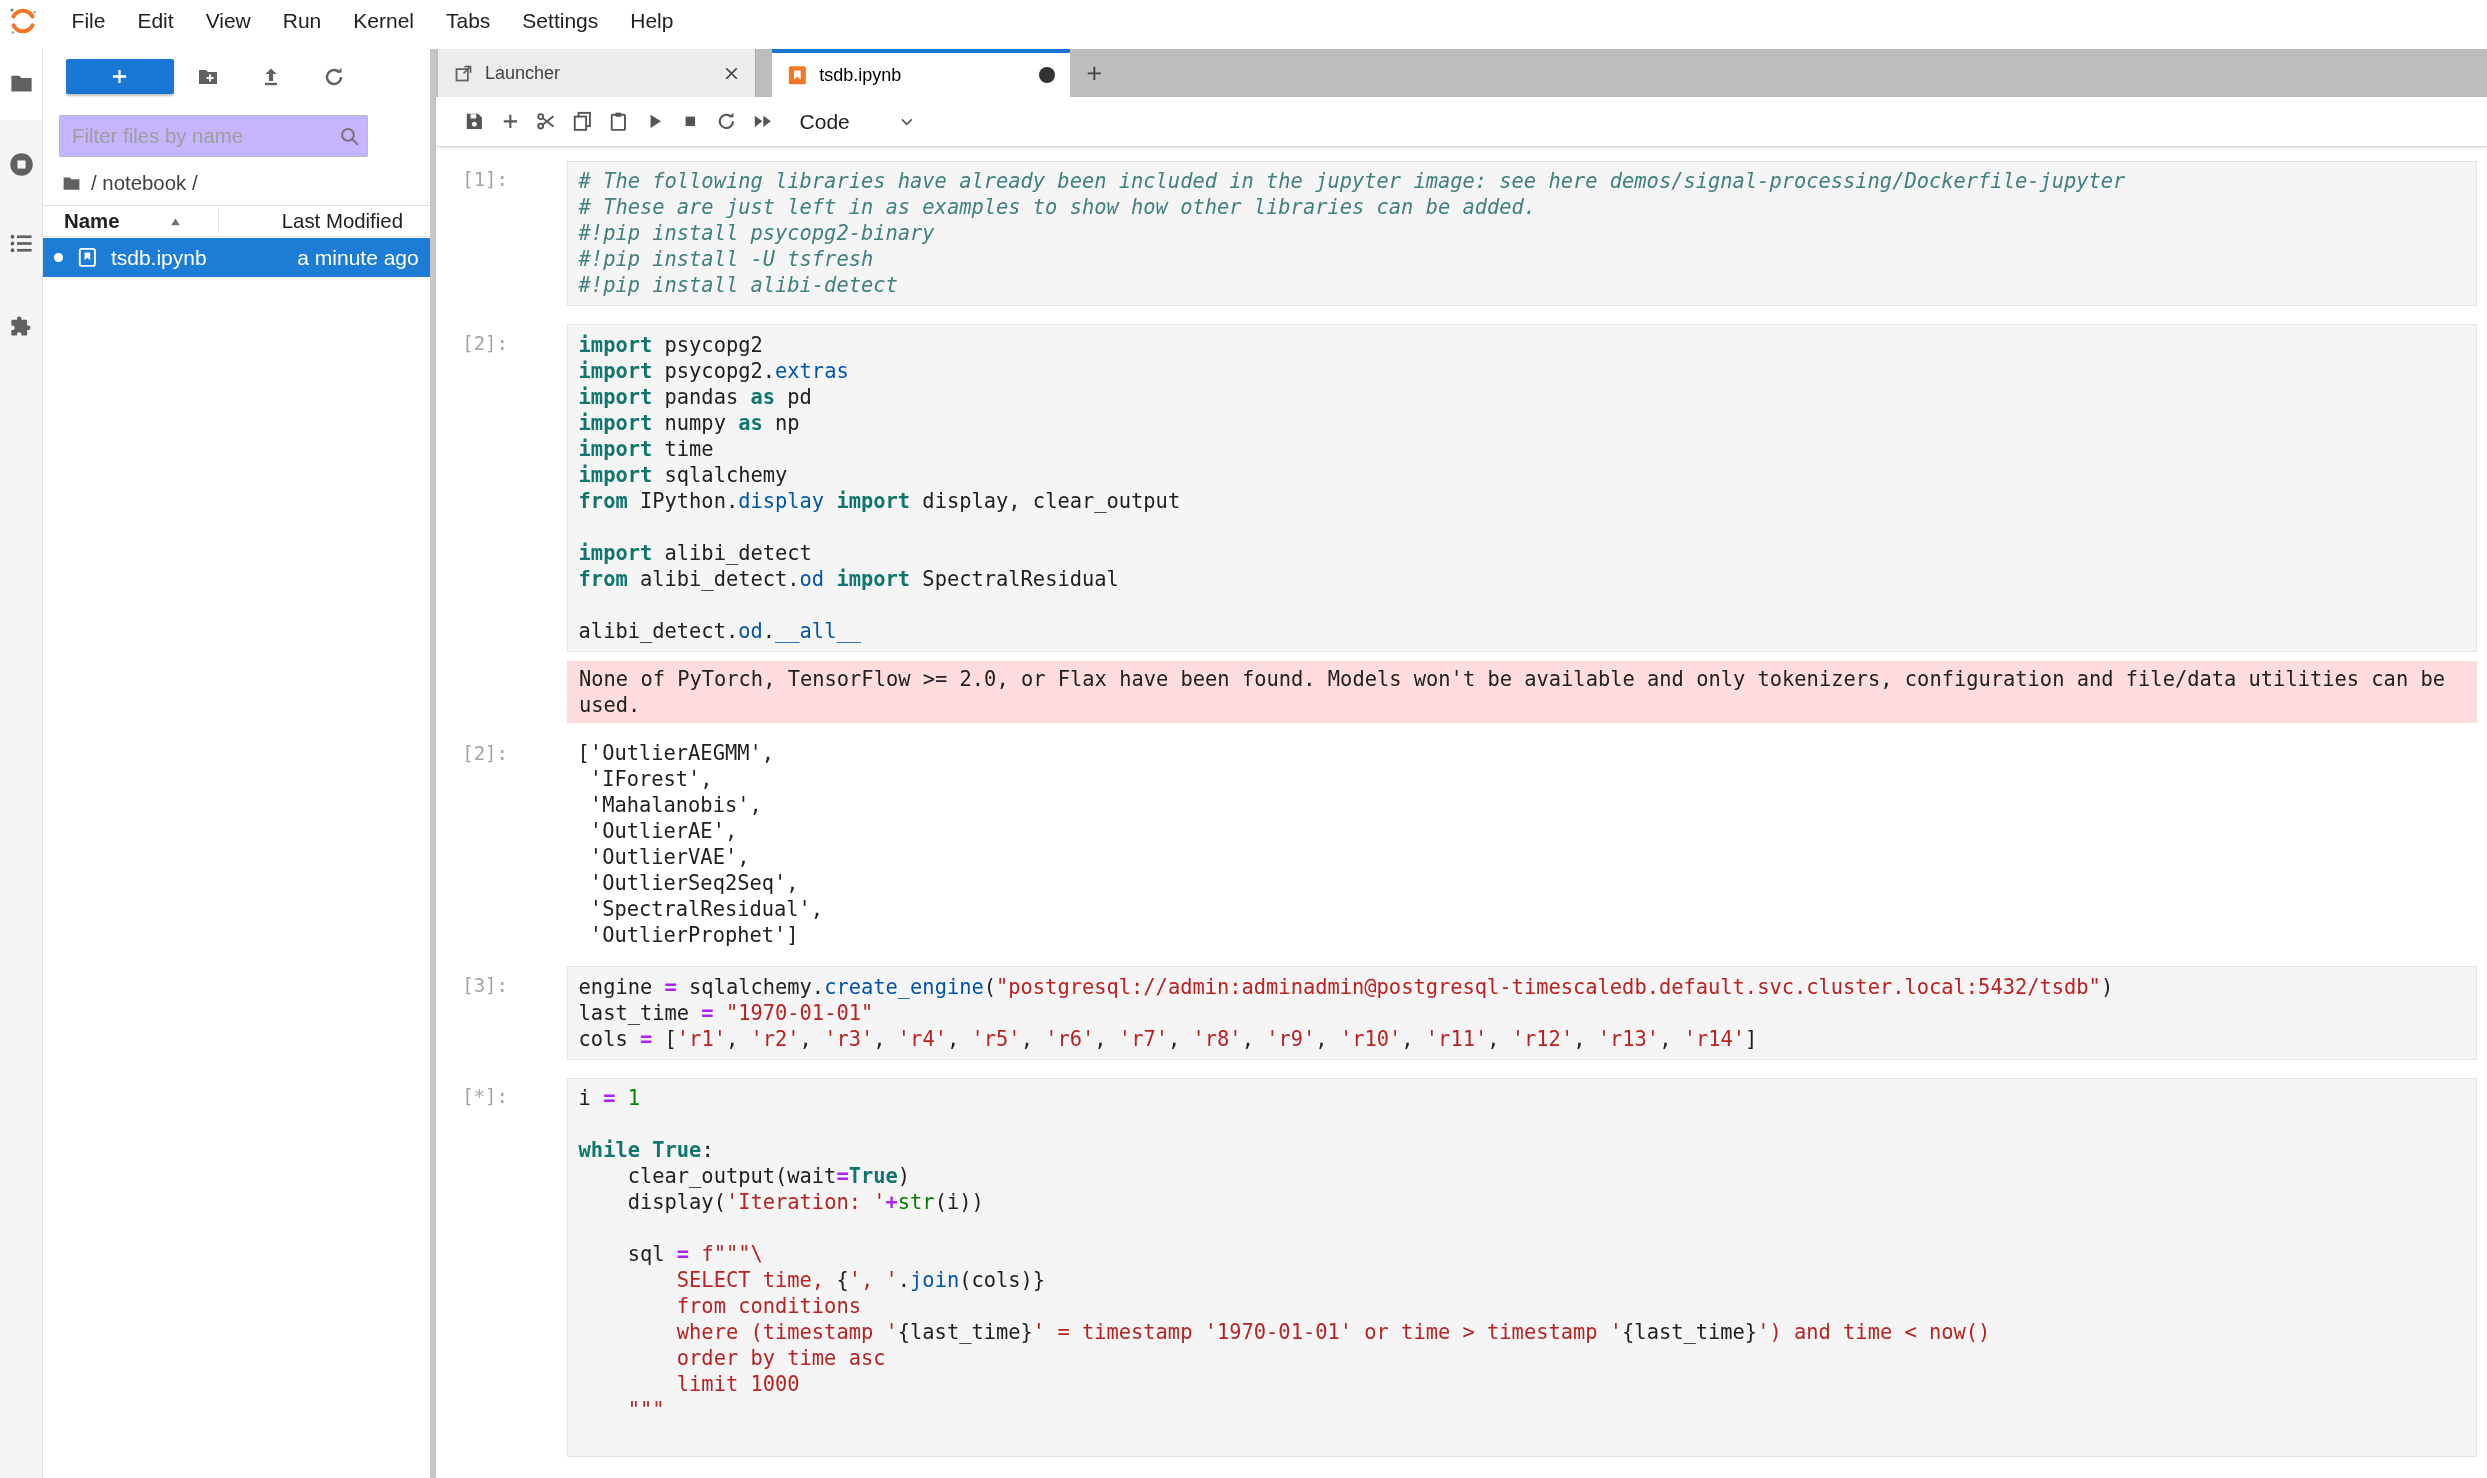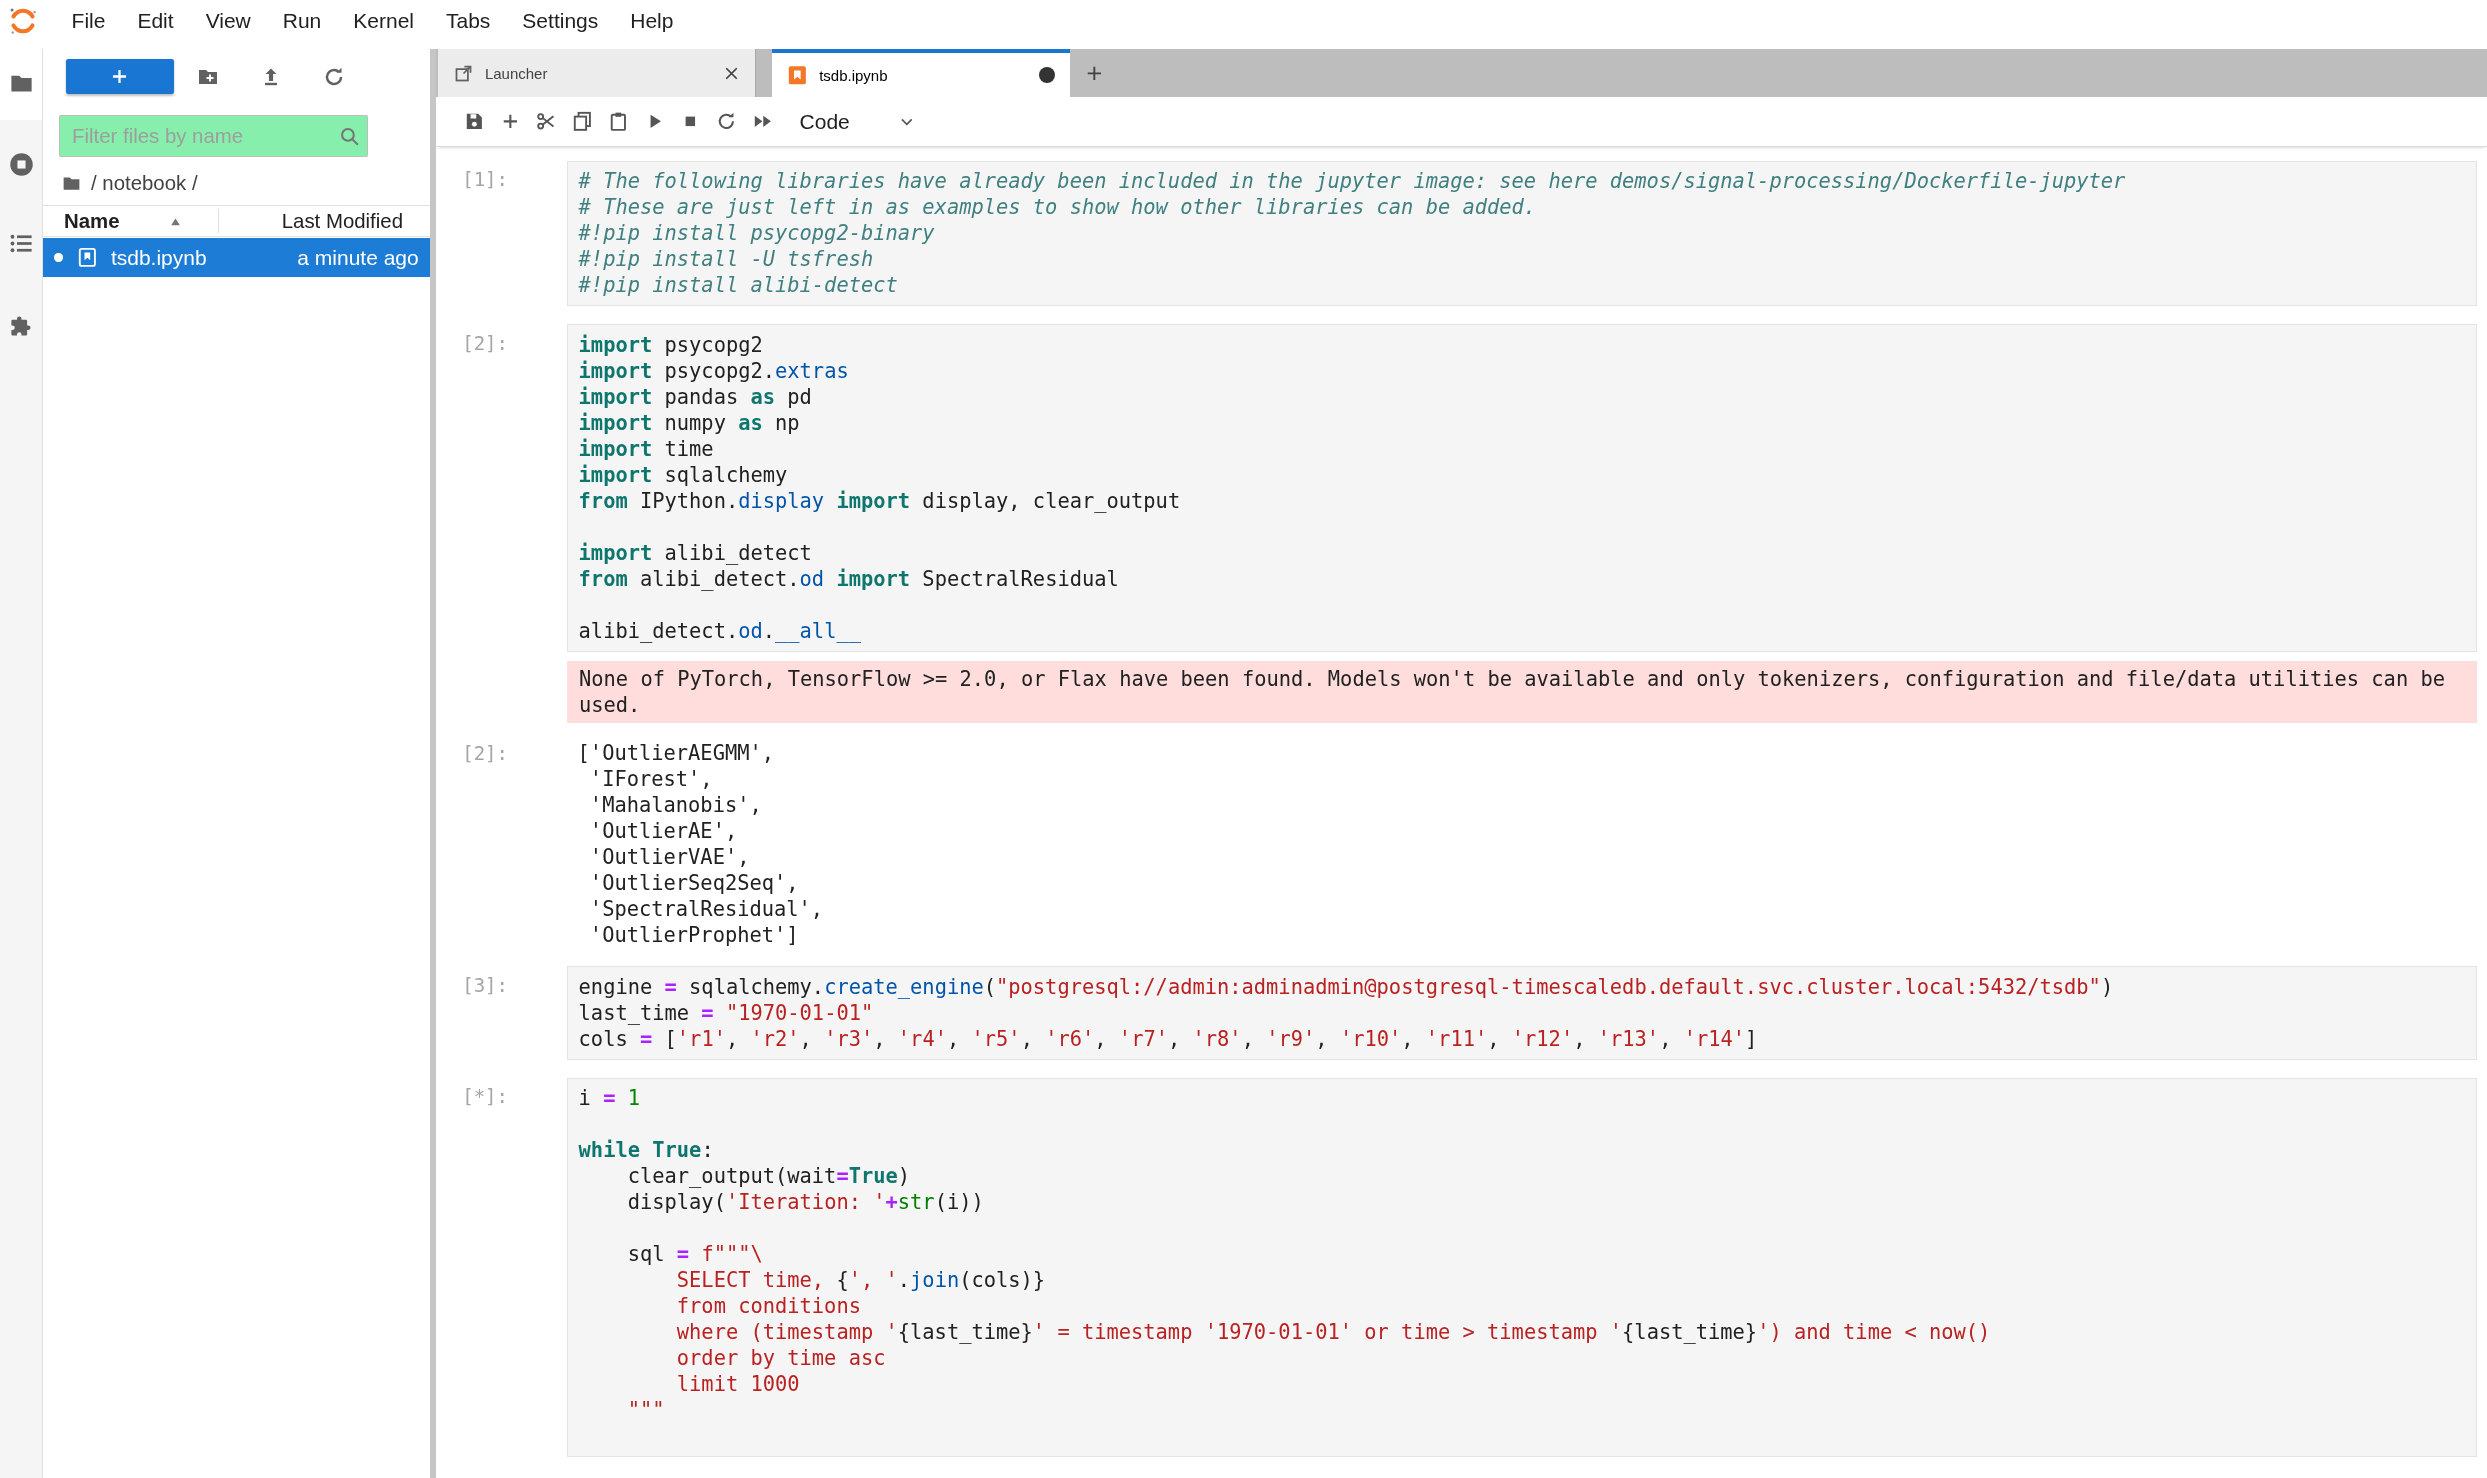--- a/index.html
+++ b/index.html
@@ -25,21 +25,21 @@
 
   
   .filebrowser { position:relative; flex:0 0 387px; background:#fff; }
   .fb-toolbar { position:absolute; left:0; top:9.8px; width:100%; height:35px; }
   .new-launcher { position:absolute; left:22.7px; top:0; width:108px; height:35px; background:#1976d2; border:none; border-radius:2.3px; color:#fff; display:flex; align-items:center; justify-content:center; box-shadow:0 1.5px 2.3px rgba(0,0,0,.25); cursor:pointer; }
   .new-launcher svg { width:21px; height:21px; }
   .fb-tbtn { position:absolute; top:4.5px; width:30px; height:27px; color:#616161; display:flex; align-items:center; justify-content:center; cursor:pointer; }
   .fb-tbtn svg { width:24px; height:24px; }
   .fb-newfolder { left:150px; } .fb-upload { left:213px; } .fb-refresh { left:276px; }
 
-  .fb-filter { position:absolute; left:16px; top:66px; width:309px; height:42px; border:0.8px solid #bdbdbd; border-radius:1.5px; background:#86efac; display:flex; align-items:center; }
+  .fb-filter { position:absolute; left:16px; top:66px; width:309px; height:42px; border:0.8px solid #bdbdbd; border-radius:1.5px; background:#c4b5fd; display:flex; align-items:center; }
   .fb-filter input { flex:1; border:none; outline:none; font-family:"Liberation Sans",sans-serif; font-size:20.4px; color:#424242; padding:0 0 0 12px; background:transparent; }
   .fb-filter input::placeholder { color:#9e9e9e; }
   .fb-filter svg { width:22.7px; height:22.7px; color:#757575; margin-right:9px; flex:0 0 auto; }
 
   .fb-breadcrumb { position:absolute; left:18px; top:119px; height:30px; display:flex; align-items:center; font-size:20.4px; color:#424242; cursor:pointer; }
   .fb-breadcrumb svg { width:21px; height:21px; color:#616161; margin-right:9px; }
 
   .fb-header { position:absolute; left:0; top:156px; width:100%; height:32px; border-top:0.8px solid #e0e0e0; border-bottom:0.8px solid #e0e0e0; display:flex; align-items:center; font-size:20.4px; color:#212121; }
   .col-name { font-weight:bold; padding-left:21px; }
   .sort-asc { width:15px; height:15px; margin-left:48px; color:#757575; }
@@ -48,21 +48,21 @@
 
   .fb-row { position:absolute; left:0; top:189px; width:100%; height:39px; background:#1c7cd6; color:#fff; display:flex; align-items:center; font-size:21px; cursor:pointer; }
   .row-dot { width:8.3px; height:8.3px; border-radius:50%; background:#fff; margin-left:11.3px; flex:0 0 auto; }
   .fb-row svg { width:22.7px; height:22.7px; margin-left:13.6px; flex:0 0 auto; }
   .row-name { margin-left:12px; }
   .row-mod { position:absolute; right:11.3px; }
 
   
   .main { flex:1; display:flex; flex-direction:column; border-left:6px solid #c6c6c6; min-width:0; }
   .tabbar { flex:0 0 48px; background:#bdbdbd; display:flex; align-items:stretch; position:relative; }
-  .tab { display:flex; align-items:center; font-size:15px; position:relative; cursor:pointer; }
+  .tab { display:flex; align-items:center; font-size:18px; position:relative; cursor:pointer; }
   .tab-inactive { width:318px; margin-left:2.3px; background:#ececec; color:#424242; border-right:0.8px solid #a9a9a9; padding-left:15px; }
   .tab-inactive svg.tabicon { width:21px; height:21px; color:#616161; margin-right:10.6px; flex:0 0 auto; }
   .tab-close { margin-left:auto; margin-right:13.6px; width:21px; height:21px; color:#424242; cursor:pointer; }
   .tab-active { width:298px; margin-left:16px; background:#fff; color:#000; border-top:4.5px solid #1976d2; padding-left:13.6px; }
   .tab-active svg.tabicon { width:22.7px; height:22.7px; margin-right:10.6px; flex:0 0 auto; }
   .dirty-dot { margin-left:auto; margin-right:15px; width:16px; height:16px; border-radius:50%; background:#333; flex:0 0 auto; }
   .newtab-btn { width:39px; display:flex; align-items:center; justify-content:center; color:#424242; cursor:pointer; margin-left:4.5px; }
   .newtab-btn svg { width:22.7px; height:22.7px; }
 
   .nbtoolbar { flex:0 0 50px; background:#fff; border-bottom:0.8px solid #dcdcdc; box-shadow:0 2.3px 3px -1.5px rgba(0,0,0,.2); display:flex; align-items:center; padding-left:20px; position:relative; z-index:2; }

